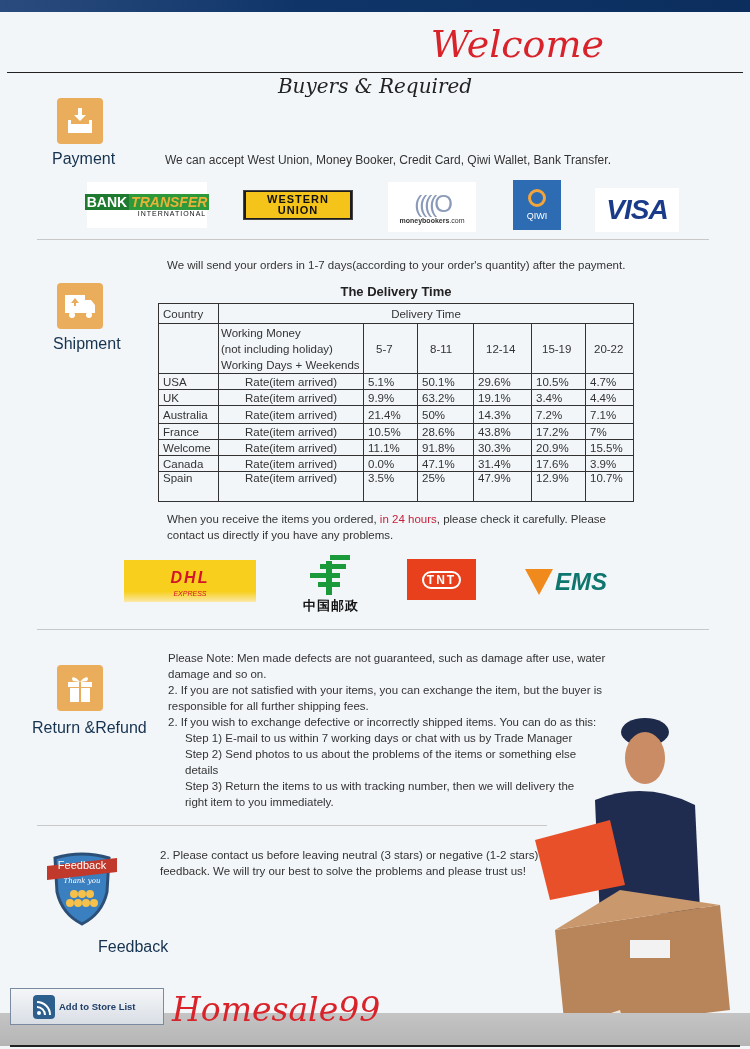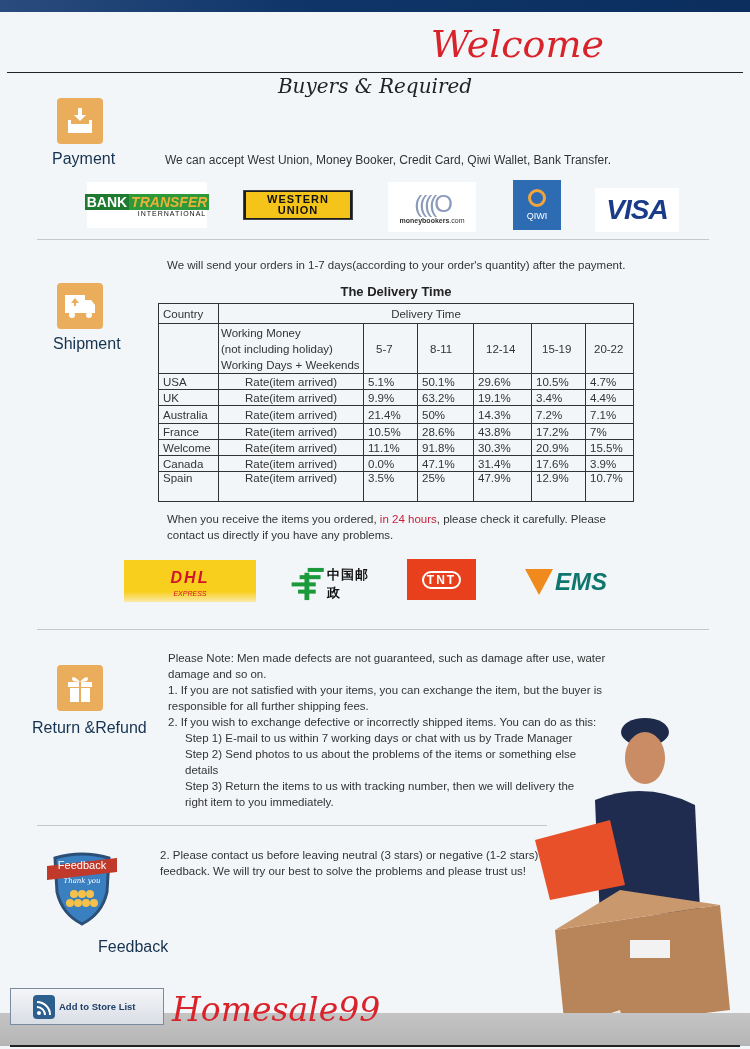--- a/index.html
+++ b/index.html
@@ -169,21 +169,21 @@
   </table>
 
 <div class="txt" style="left:167px;top:511px;width:470px;">
   <span>When you receive the items you ordered, </span><span class="red">in 24 hours</span><span>, please check it carefully. Please contact us directly if you have any problems.</span>
 </div>
 
 <div class="logo" style="left:124px;top:560px;width:132px;height:42px;flex-direction:column;background:linear-gradient(#f7cf1c 0%, #f7cf1c 75%, #fbe9a8 100%);">
   <span style="font-size:16px;font-weight:bold;font-style:italic;color:#d2142a;letter-spacing:2px;line-height:24px;">DHL</span>
   <span style="font-size:7px;font-style:italic;color:#d2142a;">EXPRESS</span>
 </div>
-<div class="logo" style="left:290px;top:550px;width:82px;height:68px;flex-direction:row;">
+<div class="logo" style="left:290px;top:550px;width:82px;height:68px;flex-direction:column;">
   <svg width="46" height="44" viewBox="0 0 46 44">
       <g fill="#1b9a3c">
         <rect x="22" y="2" width="20" height="5"></rect>
         <rect x="12" y="11" width="26" height="5"></rect>
         <rect x="2" y="20" width="30" height="5"></rect>
         <rect x="10" y="29" width="22" height="5"></rect>
         <rect x="18" y="8" width="6" height="34"></rect>
       </g>
     </svg>
   <span style="font-size:13px;font-weight:bold;color:#111;letter-spacing:1px;">中国邮政</span>
@@ -203,21 +203,21 @@
       <rect x="2" y="9" width="24" height="5" fill="#fff"></rect>
       <rect x="4" y="15" width="20" height="14" fill="#fff"></rect>
       <rect x="13" y="9" width="2" height="20" fill="#e9ad5c"></rect>
       <path d="M14 9 C8 2 4 4 7 8 Z M14 9 C20 2 24 4 21 8 Z" fill="#fff"></path>
     </svg>
 </div>
 <div class="sec-label" style="left:32px;top:719px;">Return &amp;Refund</div>
 
 <div class="txt" style="left:168px;top:650px;width:470px;">
   <div>Please Note: Men made defects are not guaranteed, such as damage after use, water damage and so on.</div>
-  <div>1. If you are not satisfied with your items, you can exchange the item, but the buyer is responsible for all further shipping fees.</div>
+  <div>2. If you are not satisfied with your items, you can exchange the item, but the buyer is responsible for all further shipping fees.</div>
   <div>2. If you wish to exchange defective or incorrectly shipped items. You can do as this:</div>
   <div style="padding-left:17px;">Step 1) E-mail to us within 7 working days or chat with us by Trade Manager</div>
   <div style="padding-left:17px;width:420px;">Step 2) Send photos to us about the problems of the items or something else details</div>
   <div style="padding-left:17px;width:420px;">Step 3) Return the items to us with tracking number, then we will delivery the right item to you immediately.</div>
 </div>
 
 <div class="divider" style="top:825px;width:510px;"></div>
 
 <div style="position:absolute;left:47px;top:850px;width:70px;height:78px;">
   <svg width="70" height="78" viewBox="0 0 70 78">

